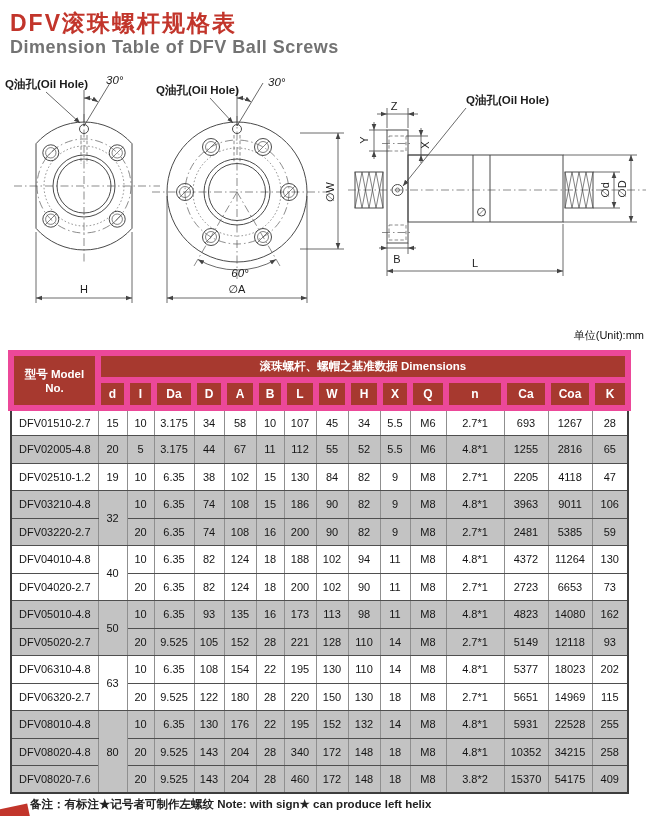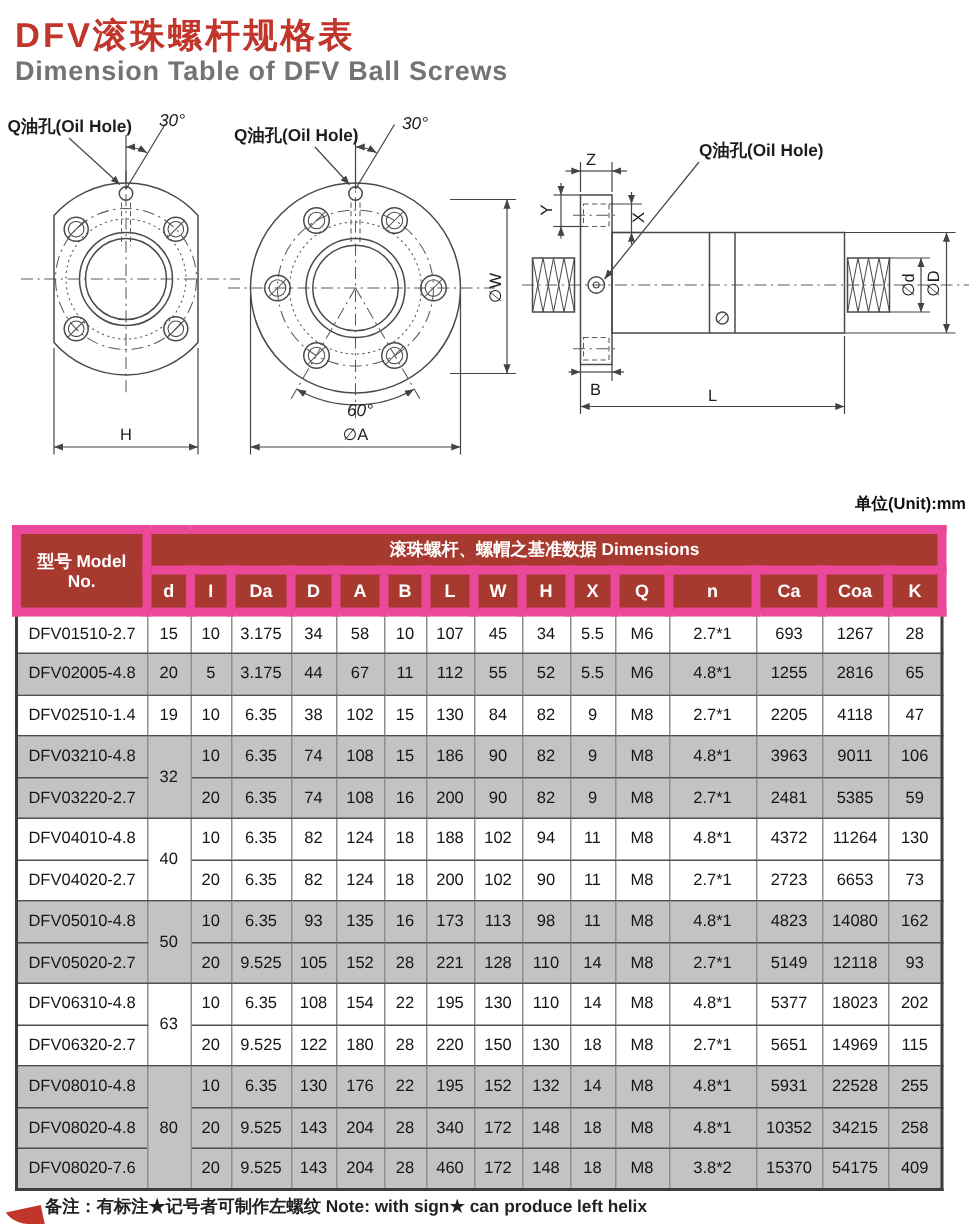--- a/index.html
+++ b/index.html
@@ -4,41 +4,41 @@
 <style>
   :root{
     --accent-red:#C2352B;
     --header-red:#A7392F;
     --stripe-gray:#C3C3C3;
     --ink:#1c1c1c;
     --line:#4a4a4a;
   }
   *{box-sizing:border-box;}
   body{margin:0;background:#fff;font-family:"Liberation Sans",sans-serif;color:var(--ink);}
-  .page{position:relative;width:650px;height:816px;background:#fff;overflow:hidden;border-radius:19px;}
+  .page{position:relative;width:650px;height:816px;background:#fff;overflow:hidden;}
 
   .title-zh{position:absolute;left:10px;top:8px;margin:0;font-size:23px;font-weight:bold;
             letter-spacing:2px;color:var(--accent-red);}
   .title-en{position:absolute;left:10px;top:37px;margin:0;font-size:18px;font-weight:bold;
             letter-spacing:.5px;color:#737373;}
 
   .drawings{position:absolute;left:0;top:72px;}
   .drawings .s{stroke:var(--line);stroke-width:1;fill:none;}
   .drawings .thin{stroke:var(--line);stroke-width:.7;fill:none;}
   .drawings .cl{stroke:#5a5a5a;stroke-width:.7;fill:none;stroke-dasharray:8 3 1.5 3;}
   .drawings .dot{stroke:#5a5a5a;stroke-width:.7;fill:none;stroke-dasharray:1.5 2.2;}
   .drawings .hid{stroke:#5a5a5a;stroke-width:.7;fill:none;stroke-dasharray:3.5 2.2;}
   .drawings .dim{stroke:#444;stroke-width:.8;fill:none;}
   .drawings text{font-family:"Liberation Sans",sans-serif;font-size:11px;fill:#1c1c1c;}
   .drawings text.deg{font-style:italic;font-size:11.5px;}
   .drawings text.lbl{font-weight:bold;font-size:11.5px;}
 
   .legend{position:absolute;left:10px;top:311px;font-size:11px;font-weight:bold;
           line-height:17px;color:#111;white-space:pre;}
-  .unit{position:absolute;right:6px;top:328px;font-size:11px;font-weight:bold;color:#111;}
+  .unit{position:absolute;right:6px;top:328px;font-size:11px;font-weight:normal;color:#111;}
 
   table.dims{position:absolute;left:8px;top:350px;width:617px;border-collapse:collapse;
              table-layout:fixed;border:2px solid #3d3d3d;font-size:11px;}
   table.dims th{background:var(--header-red);color:#fff;font-weight:bold;
                 border:6px solid #ec4899;padding:0;}
   table.dims thead tr:first-child th{height:27px;font-size:11.5px;}
   table.dims thead tr:last-child th{height:28px;font-size:12px;}
   table.dims td{border:1px solid #8f8f8f;border-top:1px solid #4f4f4f;border-bottom:1px solid #4f4f4f;
                 height:27.5px;text-align:center;padding:0;background:#fff;color:#151515;}
   table.dims tr.shade td{background:var(--stripe-gray);}
@@ -313,21 +313,21 @@
           <td>55</td>
           <td>52</td>
           <td>5.5</td>
           <td>M6</td>
           <td>4.8*1</td>
           <td>1255</td>
           <td>2816</td>
           <td>65</td>
         </tr>
         <tr>
-          <td class="mod">DFV02510-1.4</td>
+          <td class="mod">DFV02510-1.2</td>
           <td rowspan="1">19</td>
           <td>10</td>
           <td>6.35</td>
           <td>38</td>
           <td>102</td>
           <td>15</td>
           <td>130</td>
           <td>84</td>
           <td>82</td>
           <td>9</td>

